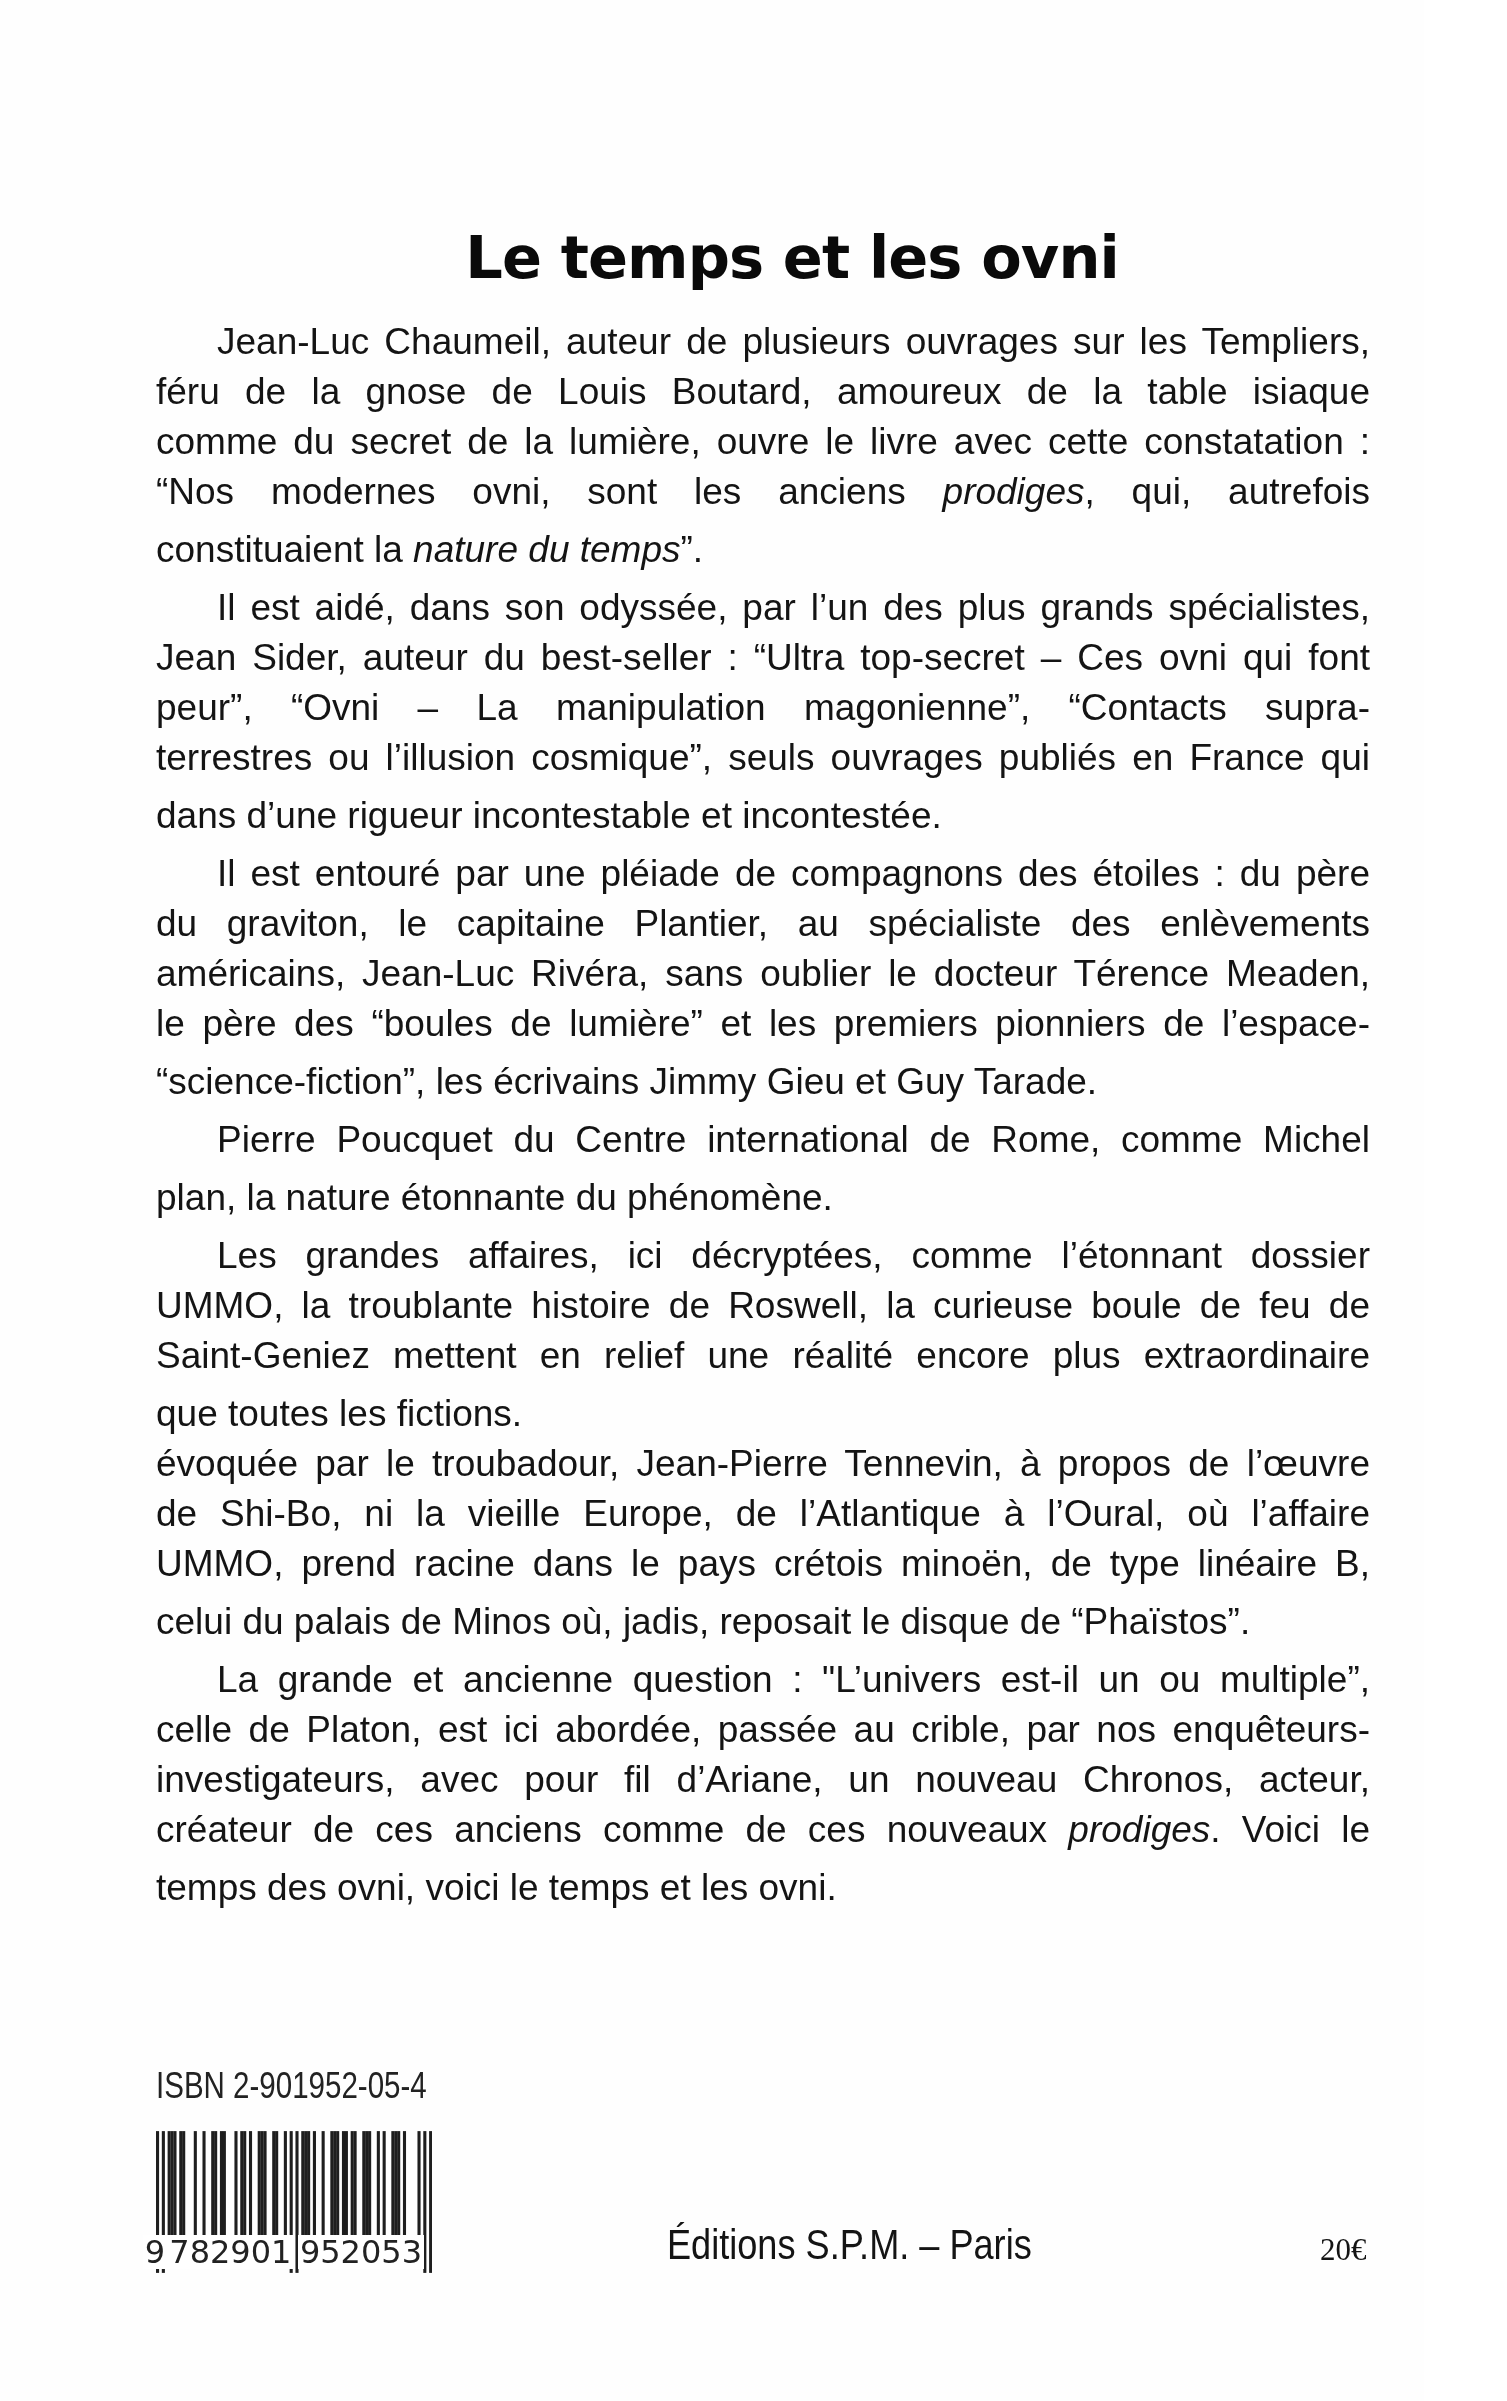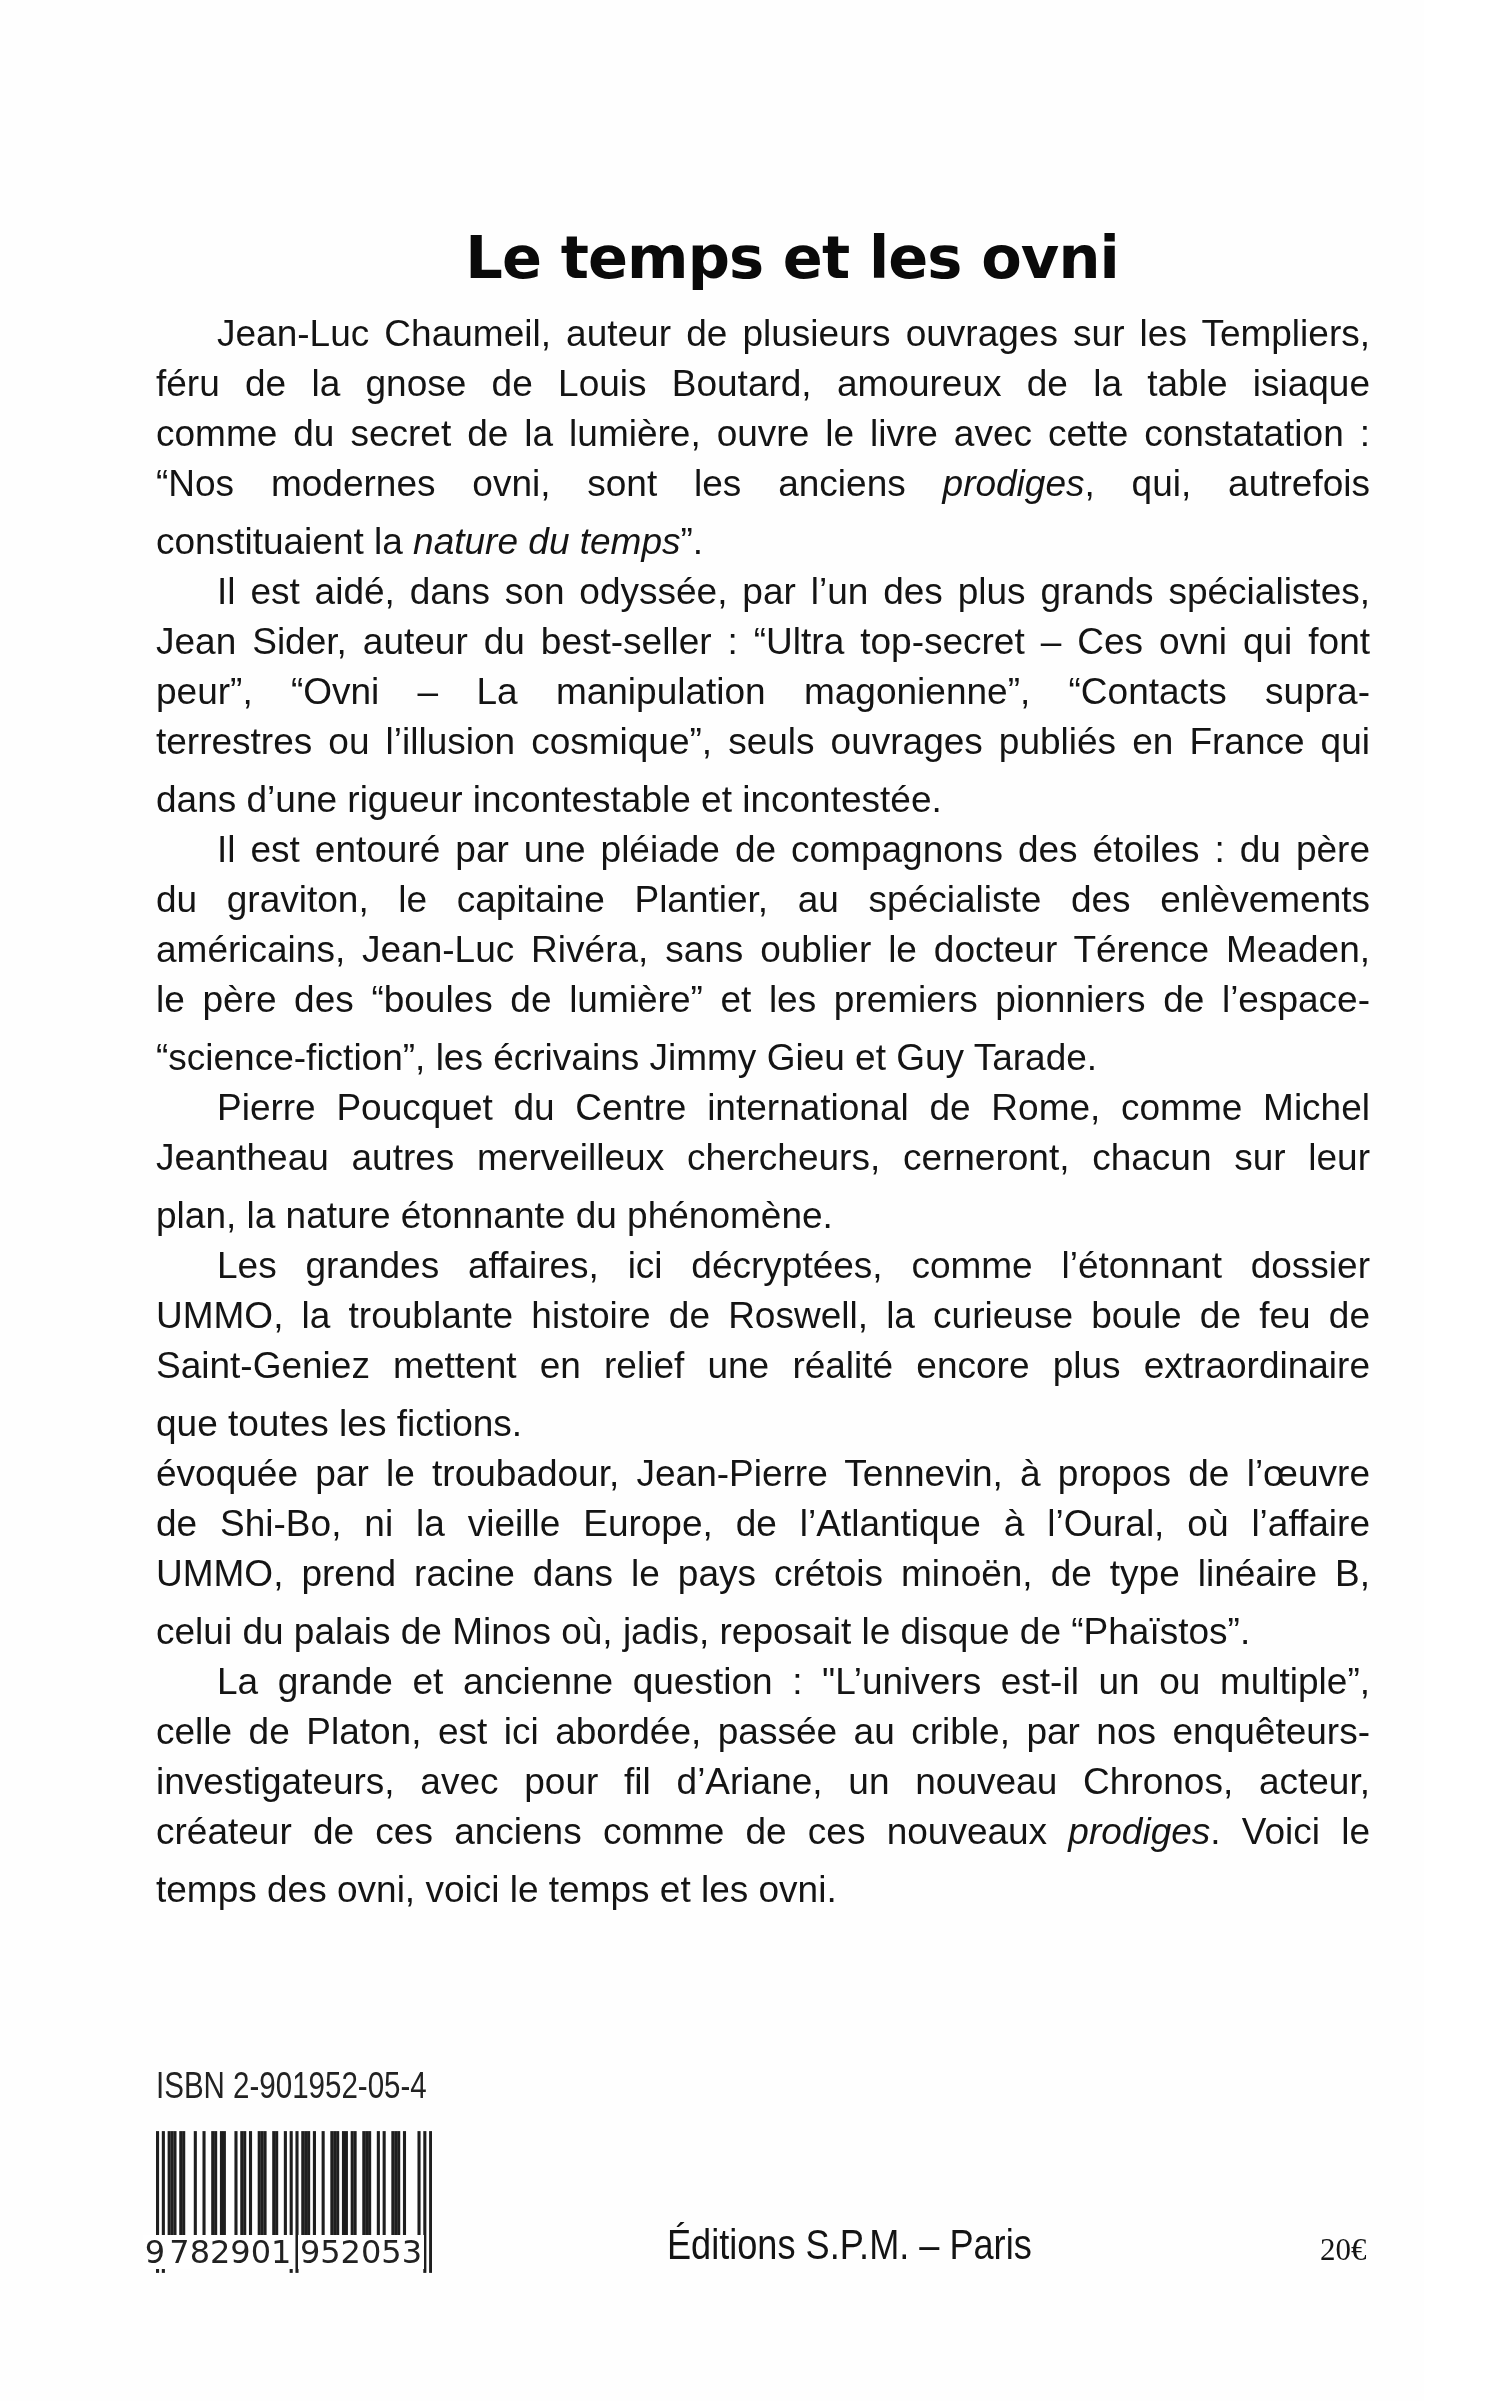--- a/index.html
+++ b/index.html
@@ -13,21 +13,21 @@
     transform: translateX(38px);
   }
   .body-text {
     position: absolute; left: 156px; width: 1214px; top: 309px;
     font-family: "Liberation Sans", sans-serif; font-size: 37px; line-height: 50px;
     color: #141414;
   }
   .para { margin: 0; text-align: justify; text-indent: 61px; text-align-last: left; }
   .para .line { display: block; text-align: justify; text-align-last: justify; }
   .para .line.last { text-align-last: left; margin-top: 8px; }
-  .para .line.first { text-indent: 61px; }
+  .para .line.first { text-indent: 61px; margin-top: 8px; }
   .para { text-indent: 0; }
   em { font-style: italic; }
   .isbn {
     position: absolute; left: 156px; top: 2065px;
     font-family: "Liberation Sans", sans-serif; font-size: 36px; line-height: 42px;
     color: #222; letter-spacing: 0px; transform: scaleX(0.82); transform-origin: left top;
   }
   .barcode {
     position: absolute; left: 156px; top: 2131px; width: 276px; height: 142px;
   }
@@ -70,21 +70,20 @@
       </div>
       <div class="para">
         <span class="line first"><span>Il est entouré par une pléiade de compagnons des étoiles : du père</span></span>
         <span class="line"><span>du graviton, le capitaine Plantier, au spécialiste des enlèvements</span></span>
         <span class="line"><span>américains, Jean-Luc Rivéra, sans oublier le docteur Térence Meaden,</span></span>
         <span class="line"><span>le père des “boules de lumière” et les premiers pionniers de l’espace-</span></span>
         <span class="line last"><span>“science-fiction”, les écrivains Jimmy Gieu et Guy Tarade.</span></span>
       </div>
       <div class="para">
         <span class="line first"><span>Pierre Poucquet du Centre international de Rome, comme Michel</span></span>
-        <span class="line"><span>Jeantheau autres merveilleux chercheurs, cerneront, chacun sur leur</span></span>
         <span class="line last"><span>plan, la nature étonnante du phénomène.</span></span>
       </div>
       <div class="para">
         <span class="line first"><span>Les grandes affaires, ici décryptées, comme l’étonnant dossier</span></span>
         <span class="line"><span>UMMO, la troublante histoire de Roswell, la curieuse boule de feu de</span></span>
         <span class="line"><span>Saint-Geniez mettent en relief une réalité encore plus extraordinaire</span></span>
         <span class="line last"><span>que toutes les fictions.</span></span>
       </div>
       <div class="para">
         <span class="line"><span>évoquée par le troubadour, Jean-Pierre Tennevin, à propos de l’œuvre</span></span>

